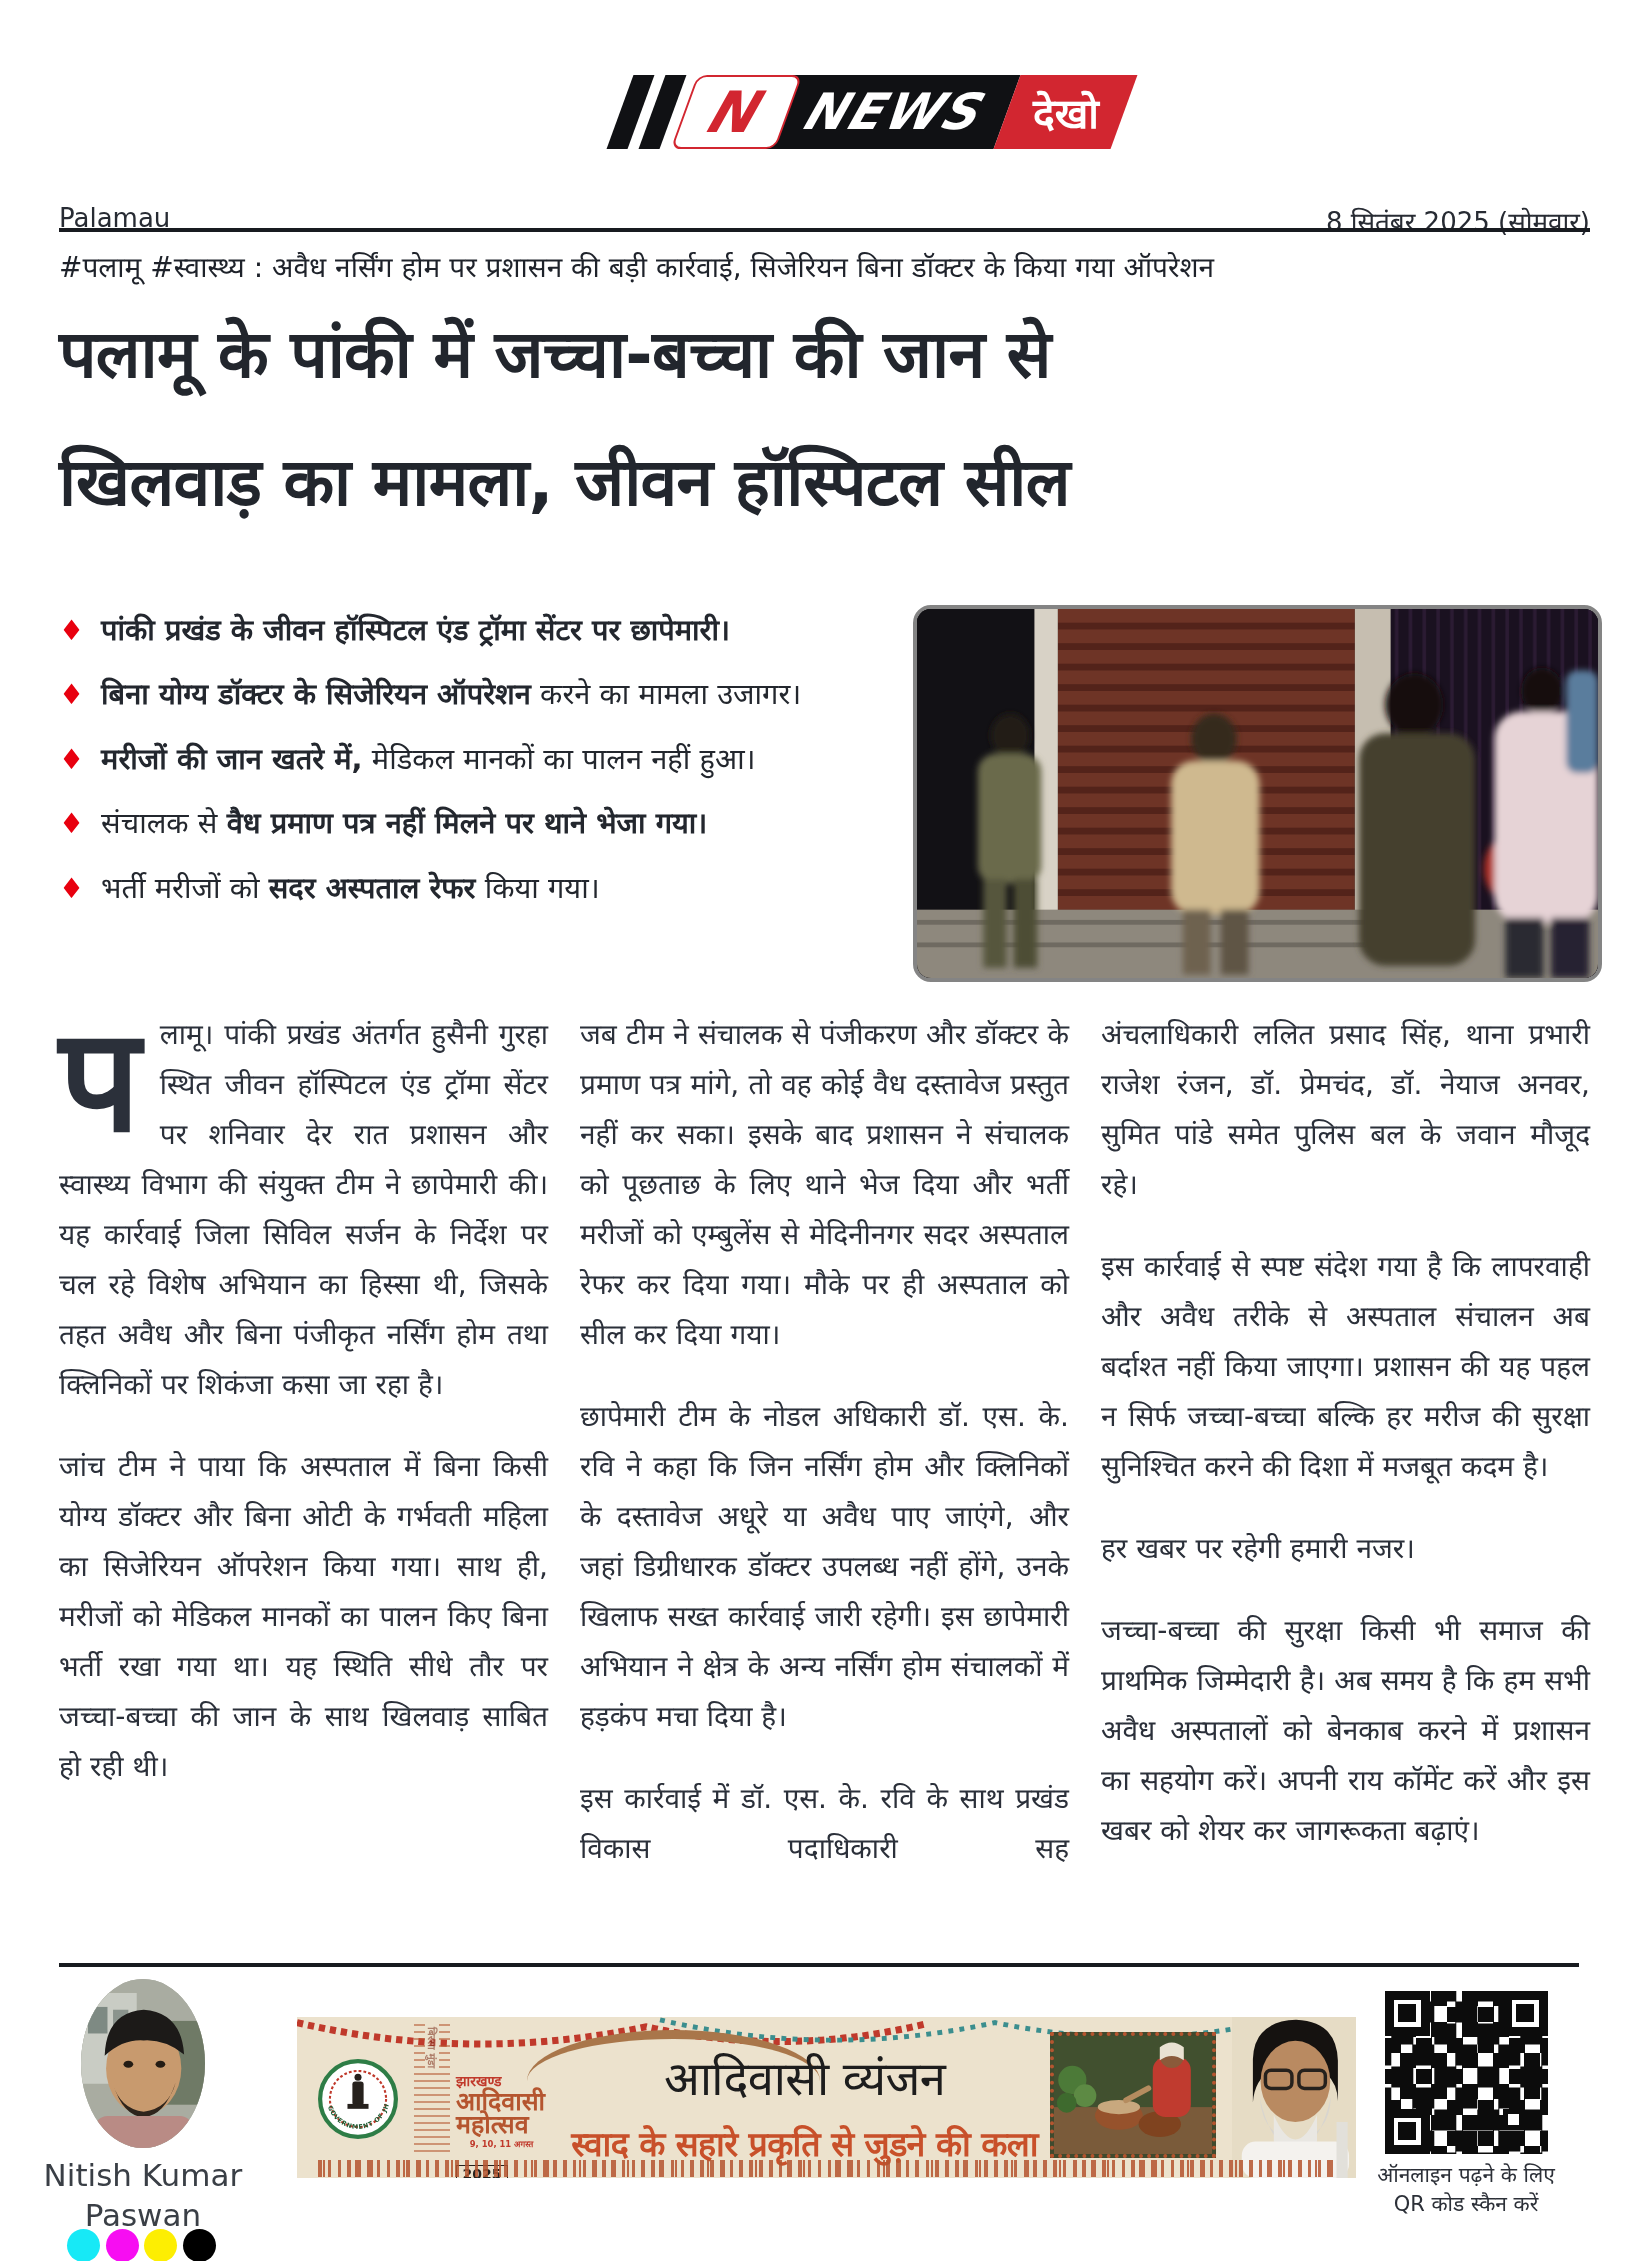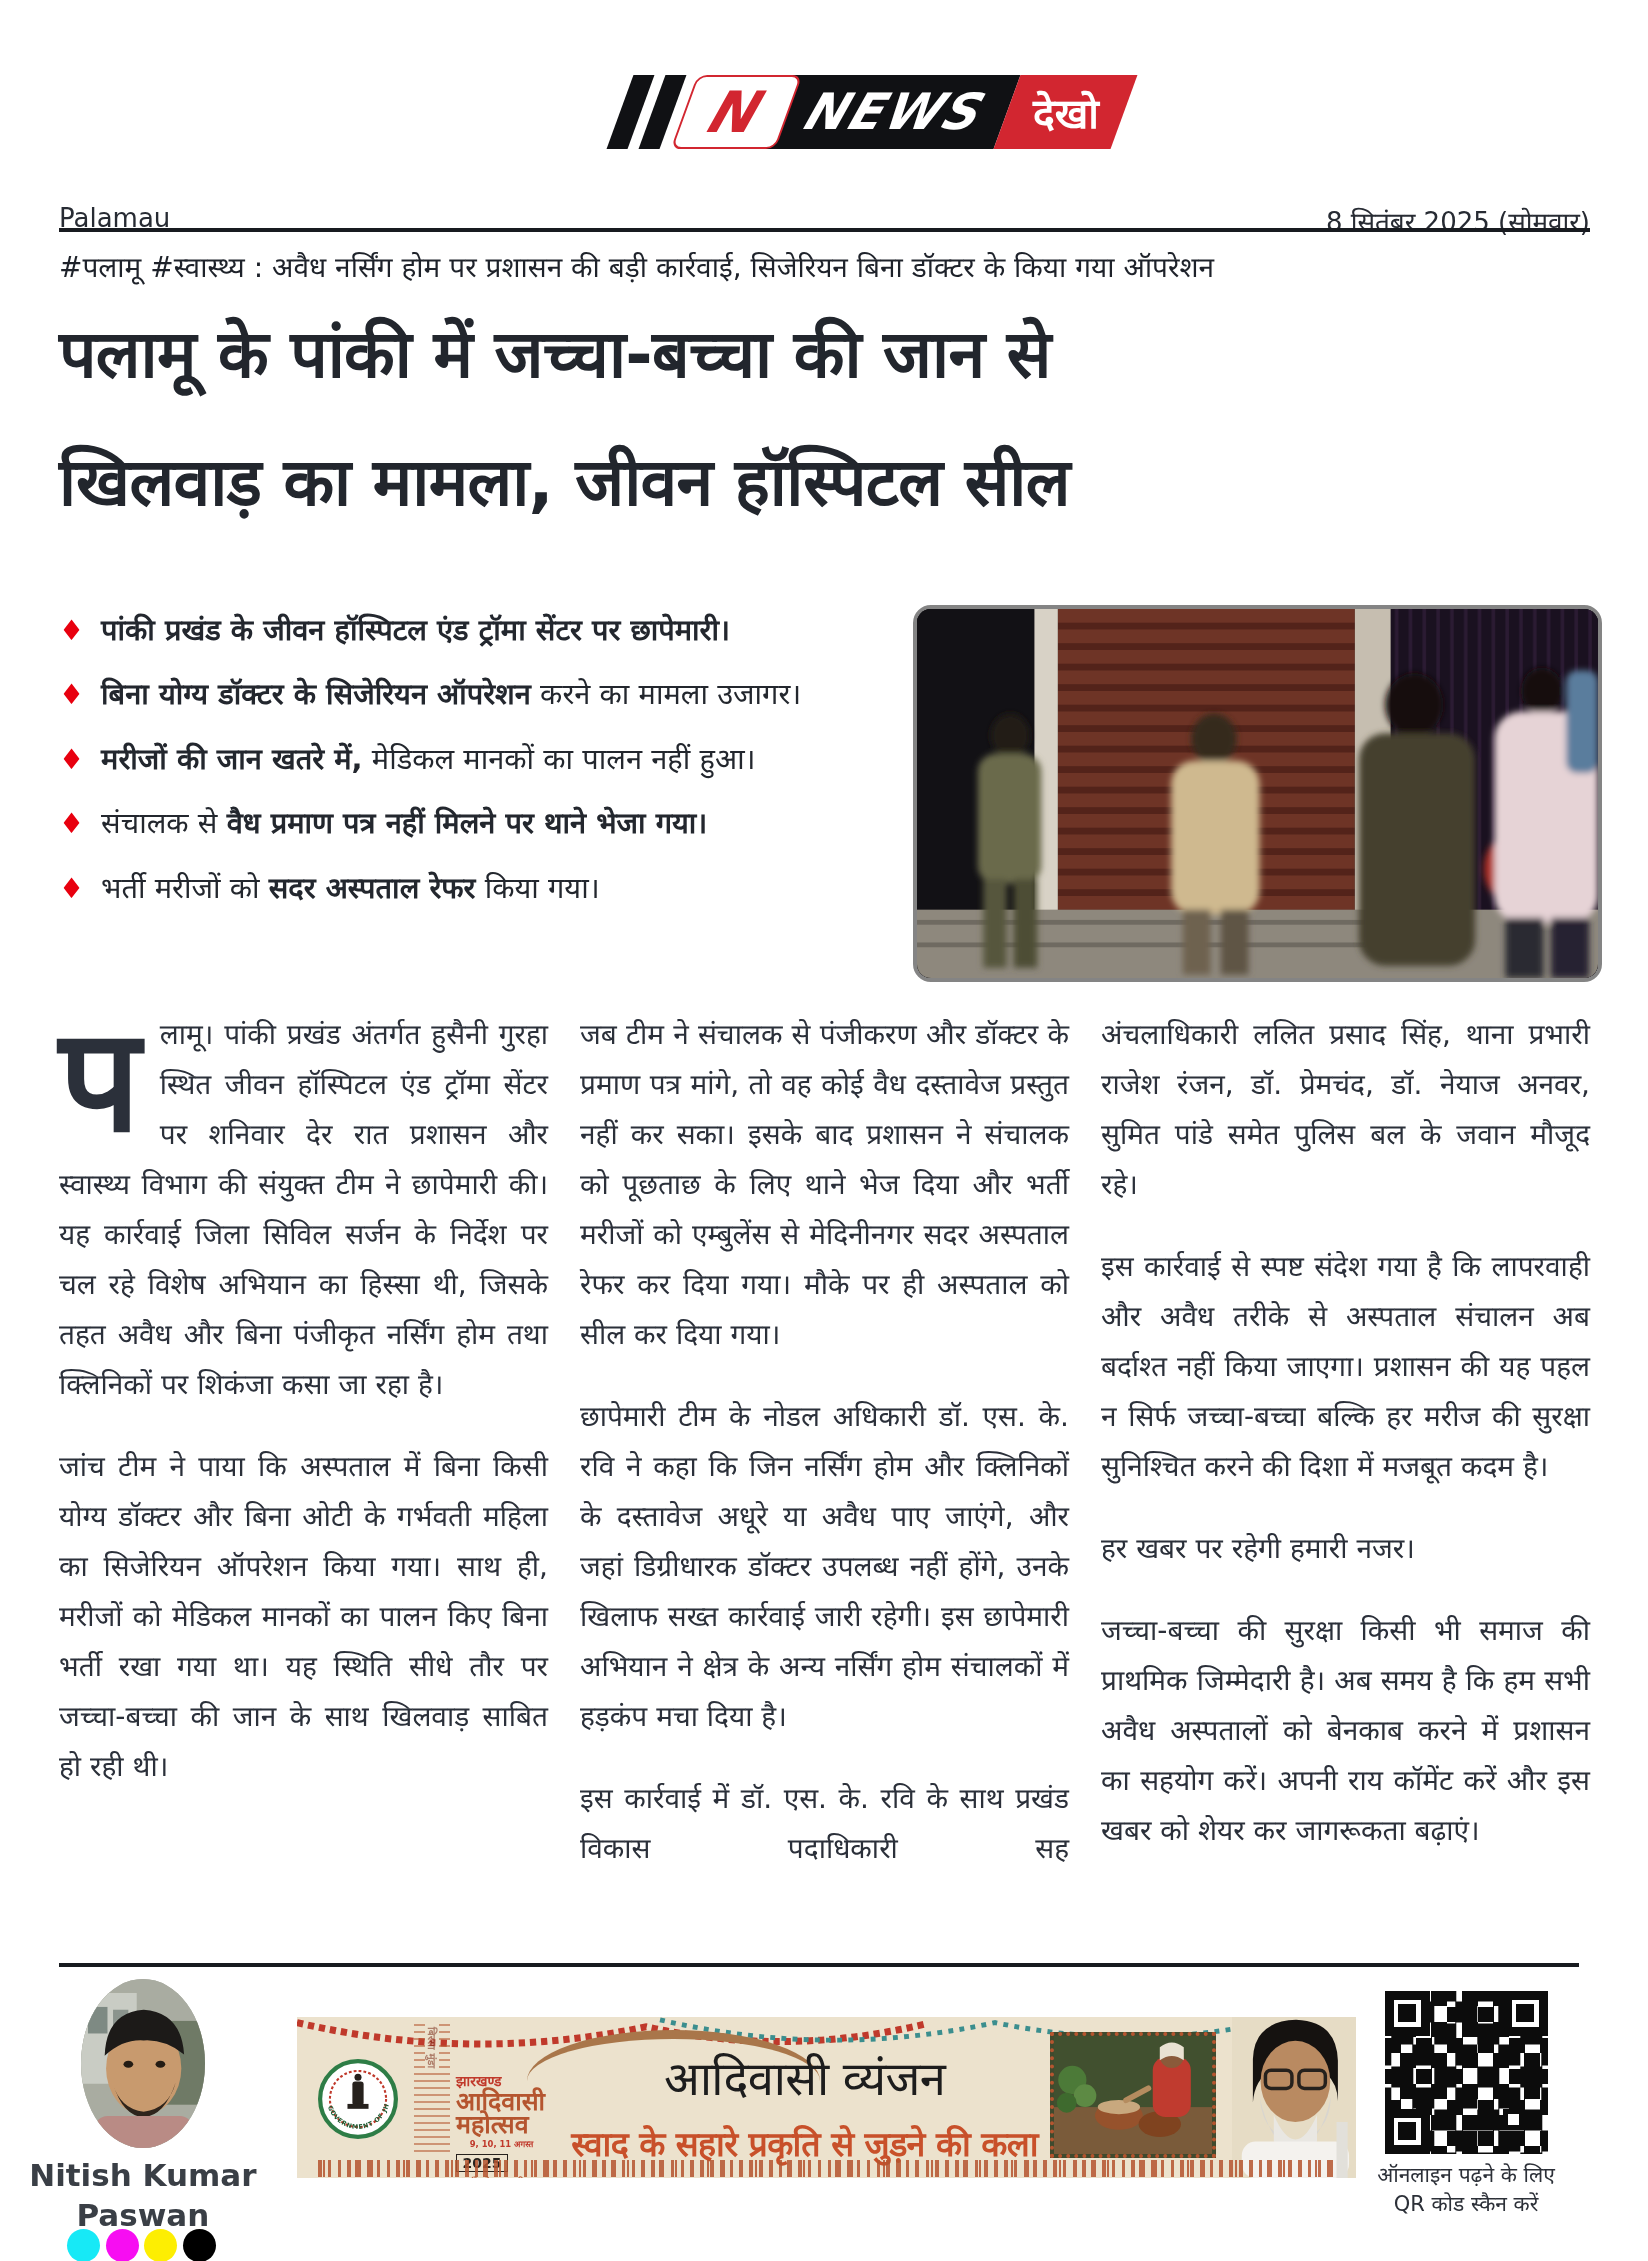--- a/index.html
+++ b/index.html
@@ -42,39 +42,39 @@
   .article .col{width:489px;flex:0 0 aupx;}
   .article p{margin:0 0 32px 0;}
   .dropcap{float:left;font-size:143px;line-height:112px;font-weight:600;margin:15.4px 19.6px 4.2px 0;color:#2b303a;}
   .force-last-justify{text-align-last:justify;}
   
   .rule-bottom{position:absolute;left:59px;top:1963px;width:1520px;height:3.5px;background:#181b20;}
   .author-photo{position:absolute;left:81px;top:1979px;width:124px;height:169px;border-radius:50%;
     overflow:hidden;background:#a8aba0;}
   .author-photo svg{display:block;width:100%;height:100%;}
   .author-name{position:absolute;left:24.4px;top:2155px;width:237px;text-align:center;
-    font-weight:bold;font-size:31px;line-height:40px;color:#3a3f46;}
+    font-weight:normal;font-size:31px;line-height:40px;color:#3a3f46;}
   
   .banner{position:absolute;left:297px;top:2017px;width:1059px;height:161px;background:#ece2cd;overflow:hidden;}
   .banner-bunting{position:absolute;left:0;top:0;width:100%;height:49px;}
   .banner-bottomstrip{position:absolute;left:2%;bottom:1.4px;width:96%;height:17px;opacity:.85;
     background:
       repeating-linear-gradient(90deg,#b5552f 0 3.5px,transparent 3.5px 9.8px),
       repeating-linear-gradient(90deg,transparent 0 4.9px,#b5552f 4.9px 7px,transparent 7px 16px);
     background-size:auto 100%, auto 55%;background-repeat:repeat,repeat;background-position:0 0,0 100%;}
   .emblem{position:absolute;left:21px;top:42px;width:80px;height:80px;}
   .side-strip{position:absolute;left:117px;top:7px;bottom:21px;width:36px;
     background:repeating-linear-gradient(#b5552f 0 2.1px,transparent 2.1px 7px);opacity:.55;
     display:flex;align-items:flex-start;justify-content:center;}
   .side-strip span{writing-mode:vertical-rl;font-size:10.5px;font-weight:bold;color:#7c2d1b;background:#ece2cd;padding:2.8px 0;}
   .fest-block{position:absolute;left:159px;top:54px;width:91px;text-align:left;color:#b5552f;}
   .fest-state{font-size:14px;font-weight:bold;color:#c0392b;}
   .fest-word{font-size:25px;font-weight:bold;line-height:23px;color:#b5552f;}
   .fest-dates{font-size:8.4px;font-weight:bold;color:#c0392b;margin-top:2.1px;text-align:center;}
-  .fest-year{display:inline-block;border:1.4px solid #26211d;padding:0 5.6px;font-size:14px;font-weight:bold;color:#26211d;margin-top:5px;}
+  .fest-year{display:inline-block;border:1.4px solid #26211d;padding:0 5.6px;font-size:14px;font-weight:bold;color:#26211d;margin-top:16px;}
   .fest-tagline{font-size:13px;font-weight:normal;line-height:11.2px;color:#b5552f;margin-top:6px;}
   .bow{position:absolute;left:230px;top:12.6px;width:293px;height:42px;border:0;
     border-top:9.8px solid #a9764a;border-radius:50% 50% 0 0/100% 100% 0 0;}
   .center-zone{position:absolute;left:263px;top:28px;width:489px;text-align:center;}
   .banner-title{font-size:47px;font-weight:400;color:#1d1d1d;letter-spacing:-0.7px;}
   .banner-subtitle{font-size:34px;font-weight:800;color:#c8502a;margin-top:11.2px;letter-spacing:-0.7px;white-space:nowrap;}
   .banner-credit{font-size:15px;font-weight:bold;color:#6b4c35;margin-top:12.6px;}
   .cook-frame{position:absolute;left:753px;top:15.4px;width:166px;height:126px;
     border:4.9px dotted #b5552f;background:#3f4a2e;box-sizing:border-box;}
   .cook-frame svg{display:block;width:100%;height:100%;}

